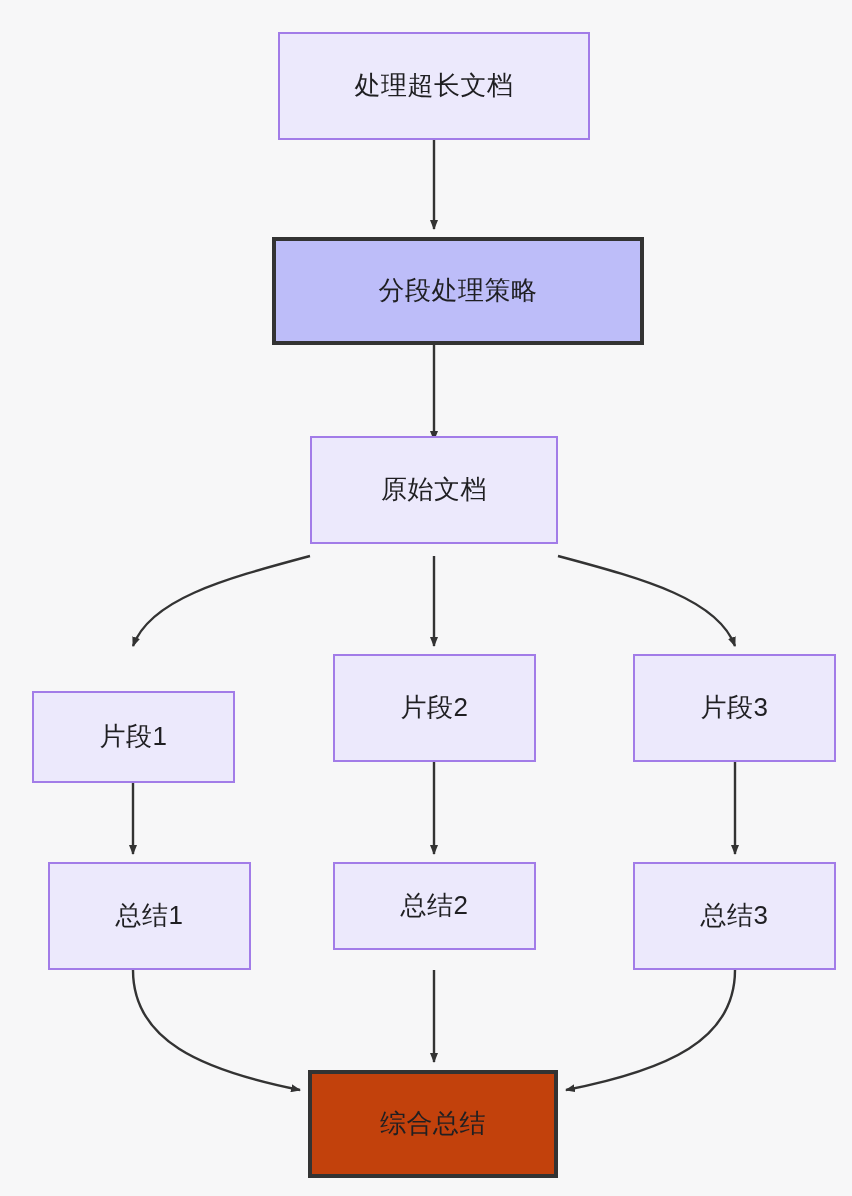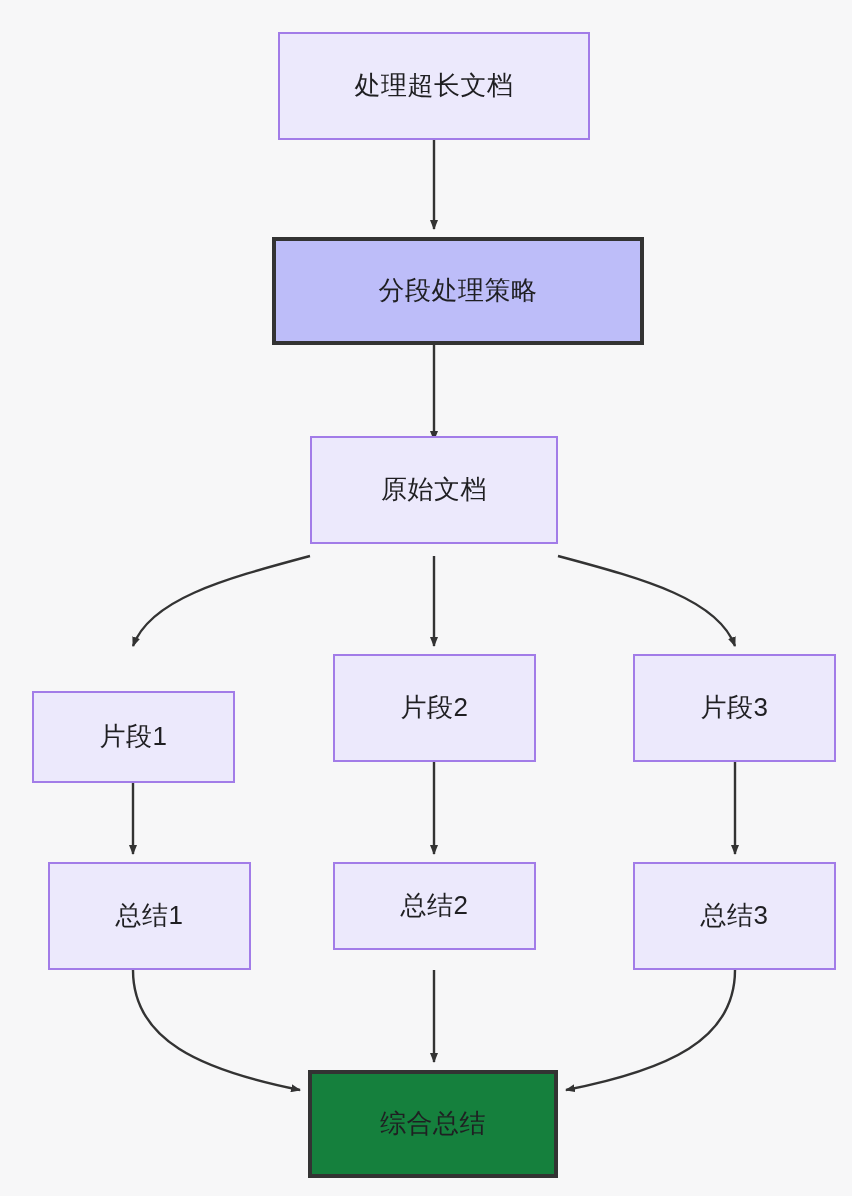--- a/index.html
+++ b/index.html
@@ -40,21 +40,21 @@
     background: #ece9fc;
     border: 2px solid #a27ce8;
     font-size: 26px;
   }
   .node-highlight {
     background: #bdbdf9;
     border: 4px solid #333333;
     font-size: 26px;
   }
   .node-result {
-    background: #15803d;
+    background: #c2410c;
     border: 4px solid #333333;
     font-size: 26px;
   }
 </style>
 </head>
 <body>
 
 <div id="canvas">
 
   <svg id="edge-layer" viewBox="0 0 852 1196" xmlns="http://www.w3.org/2000/svg">

